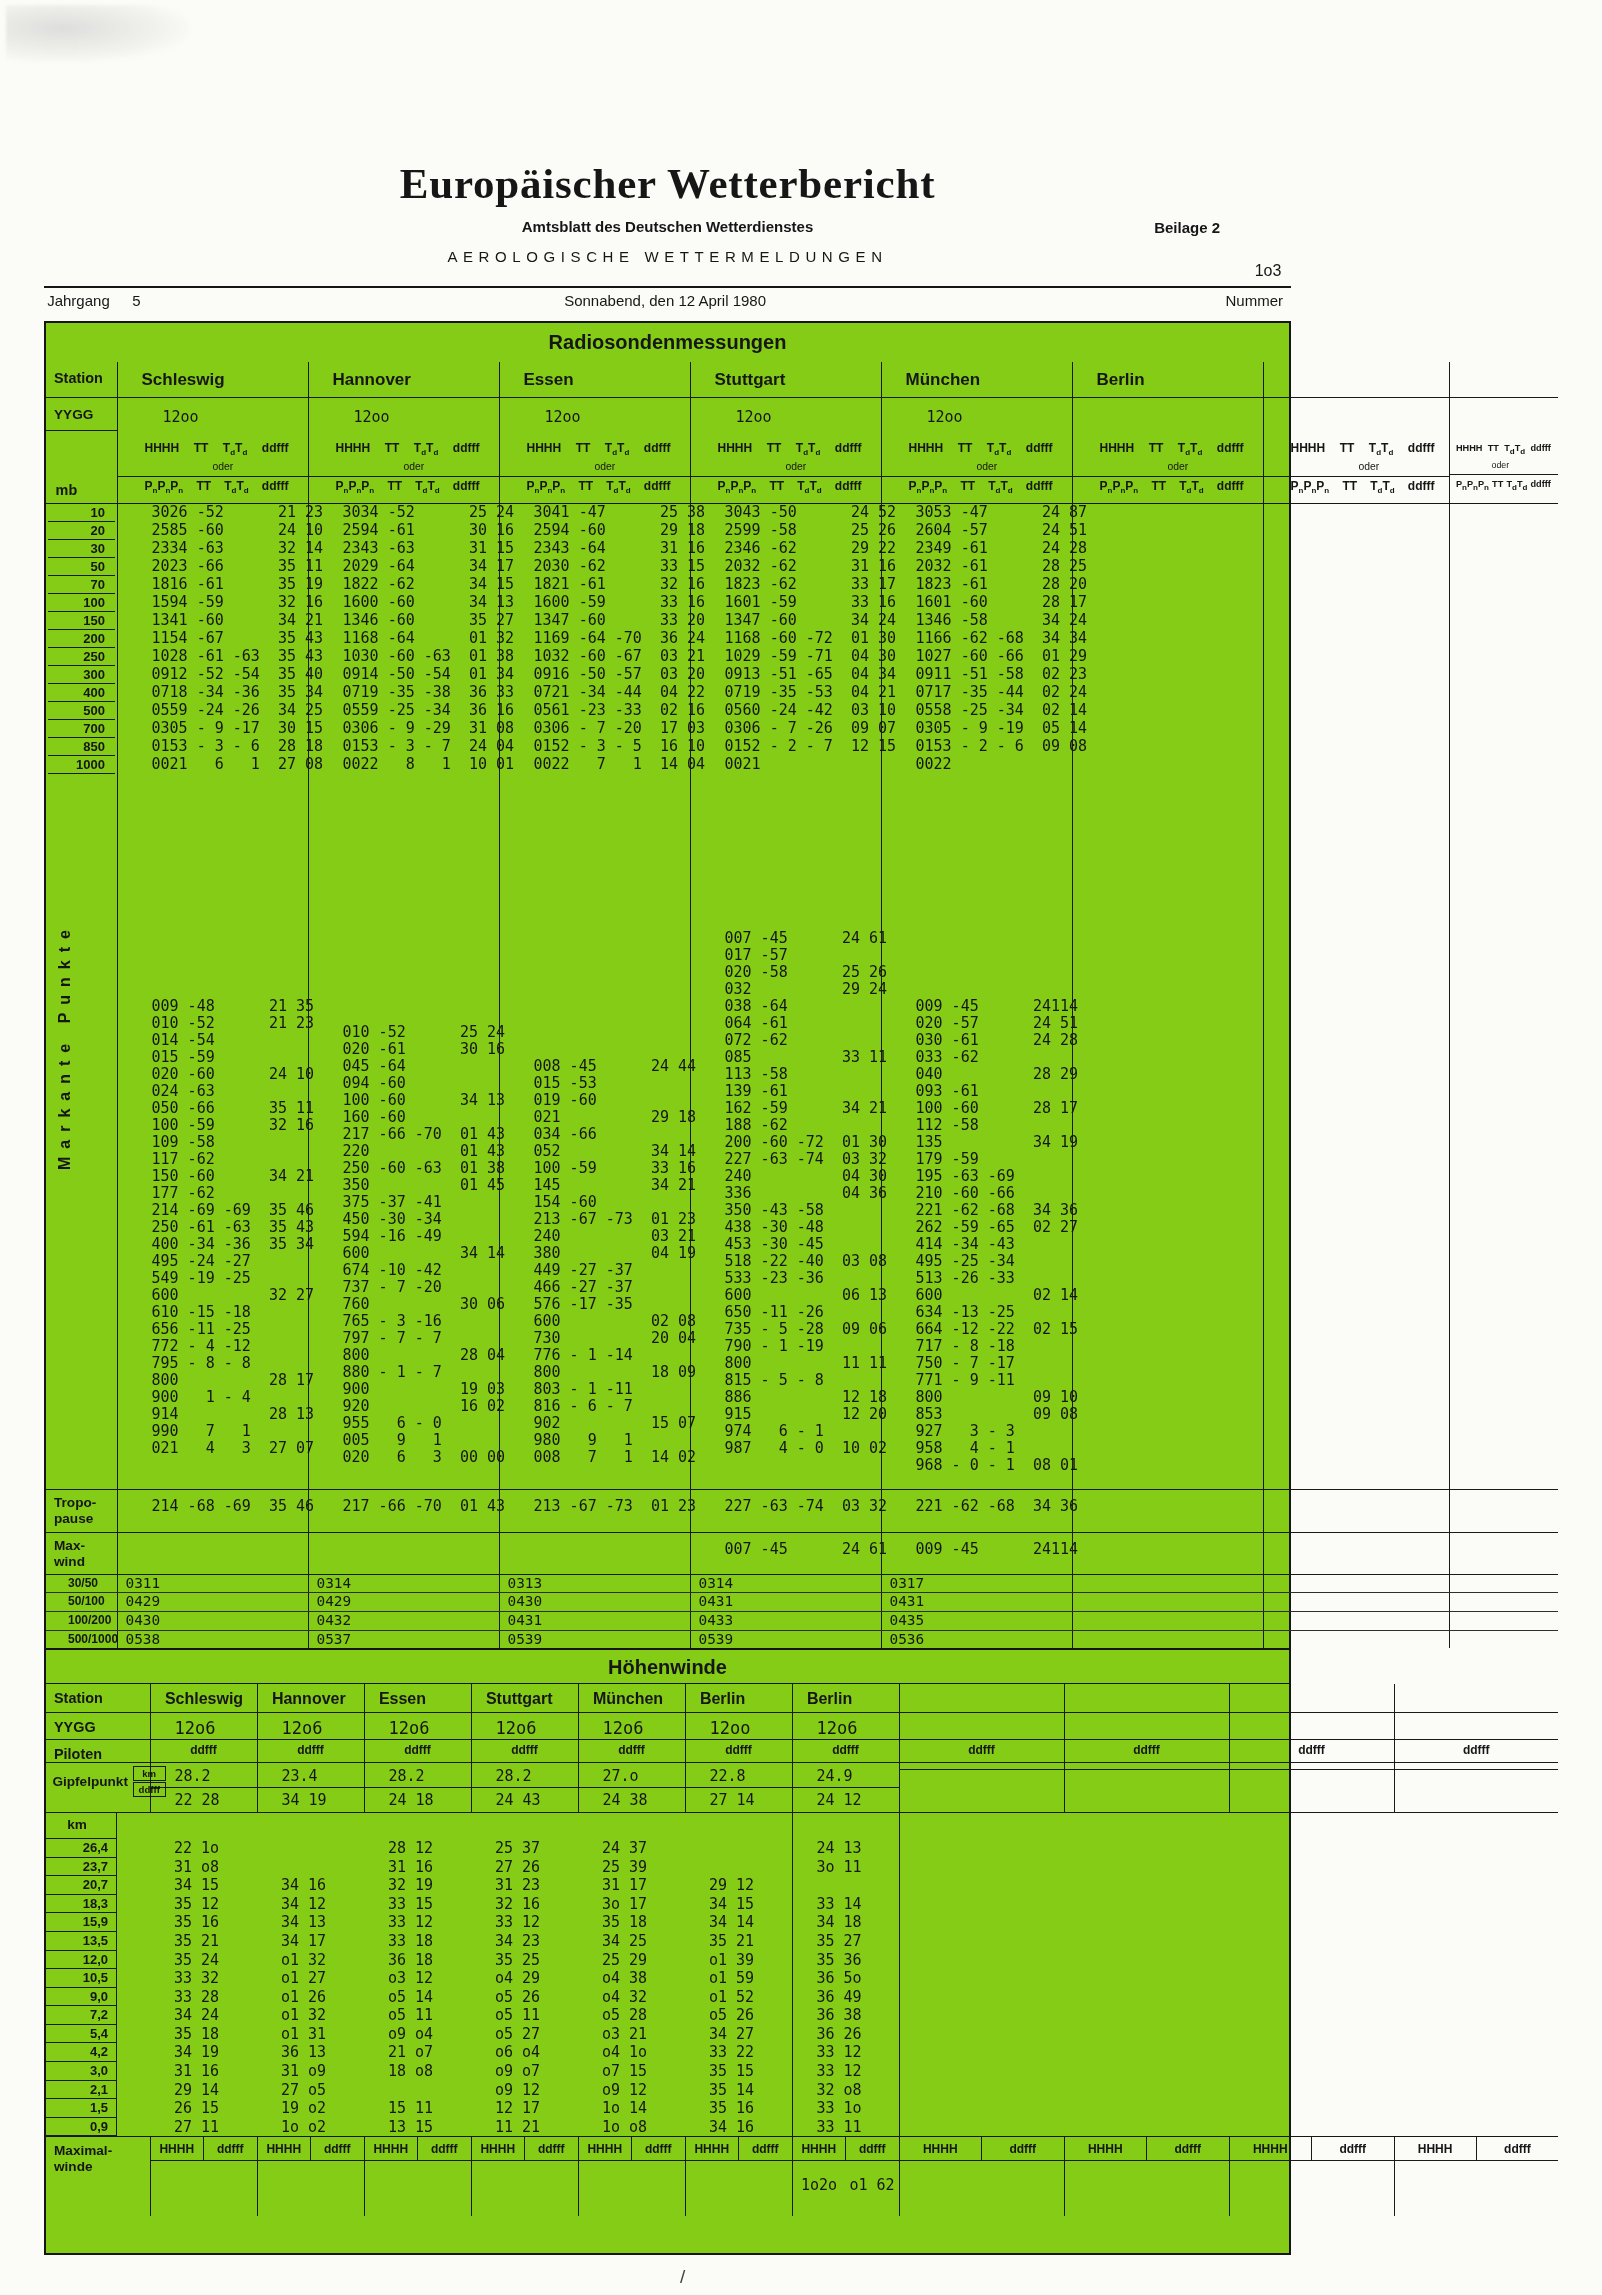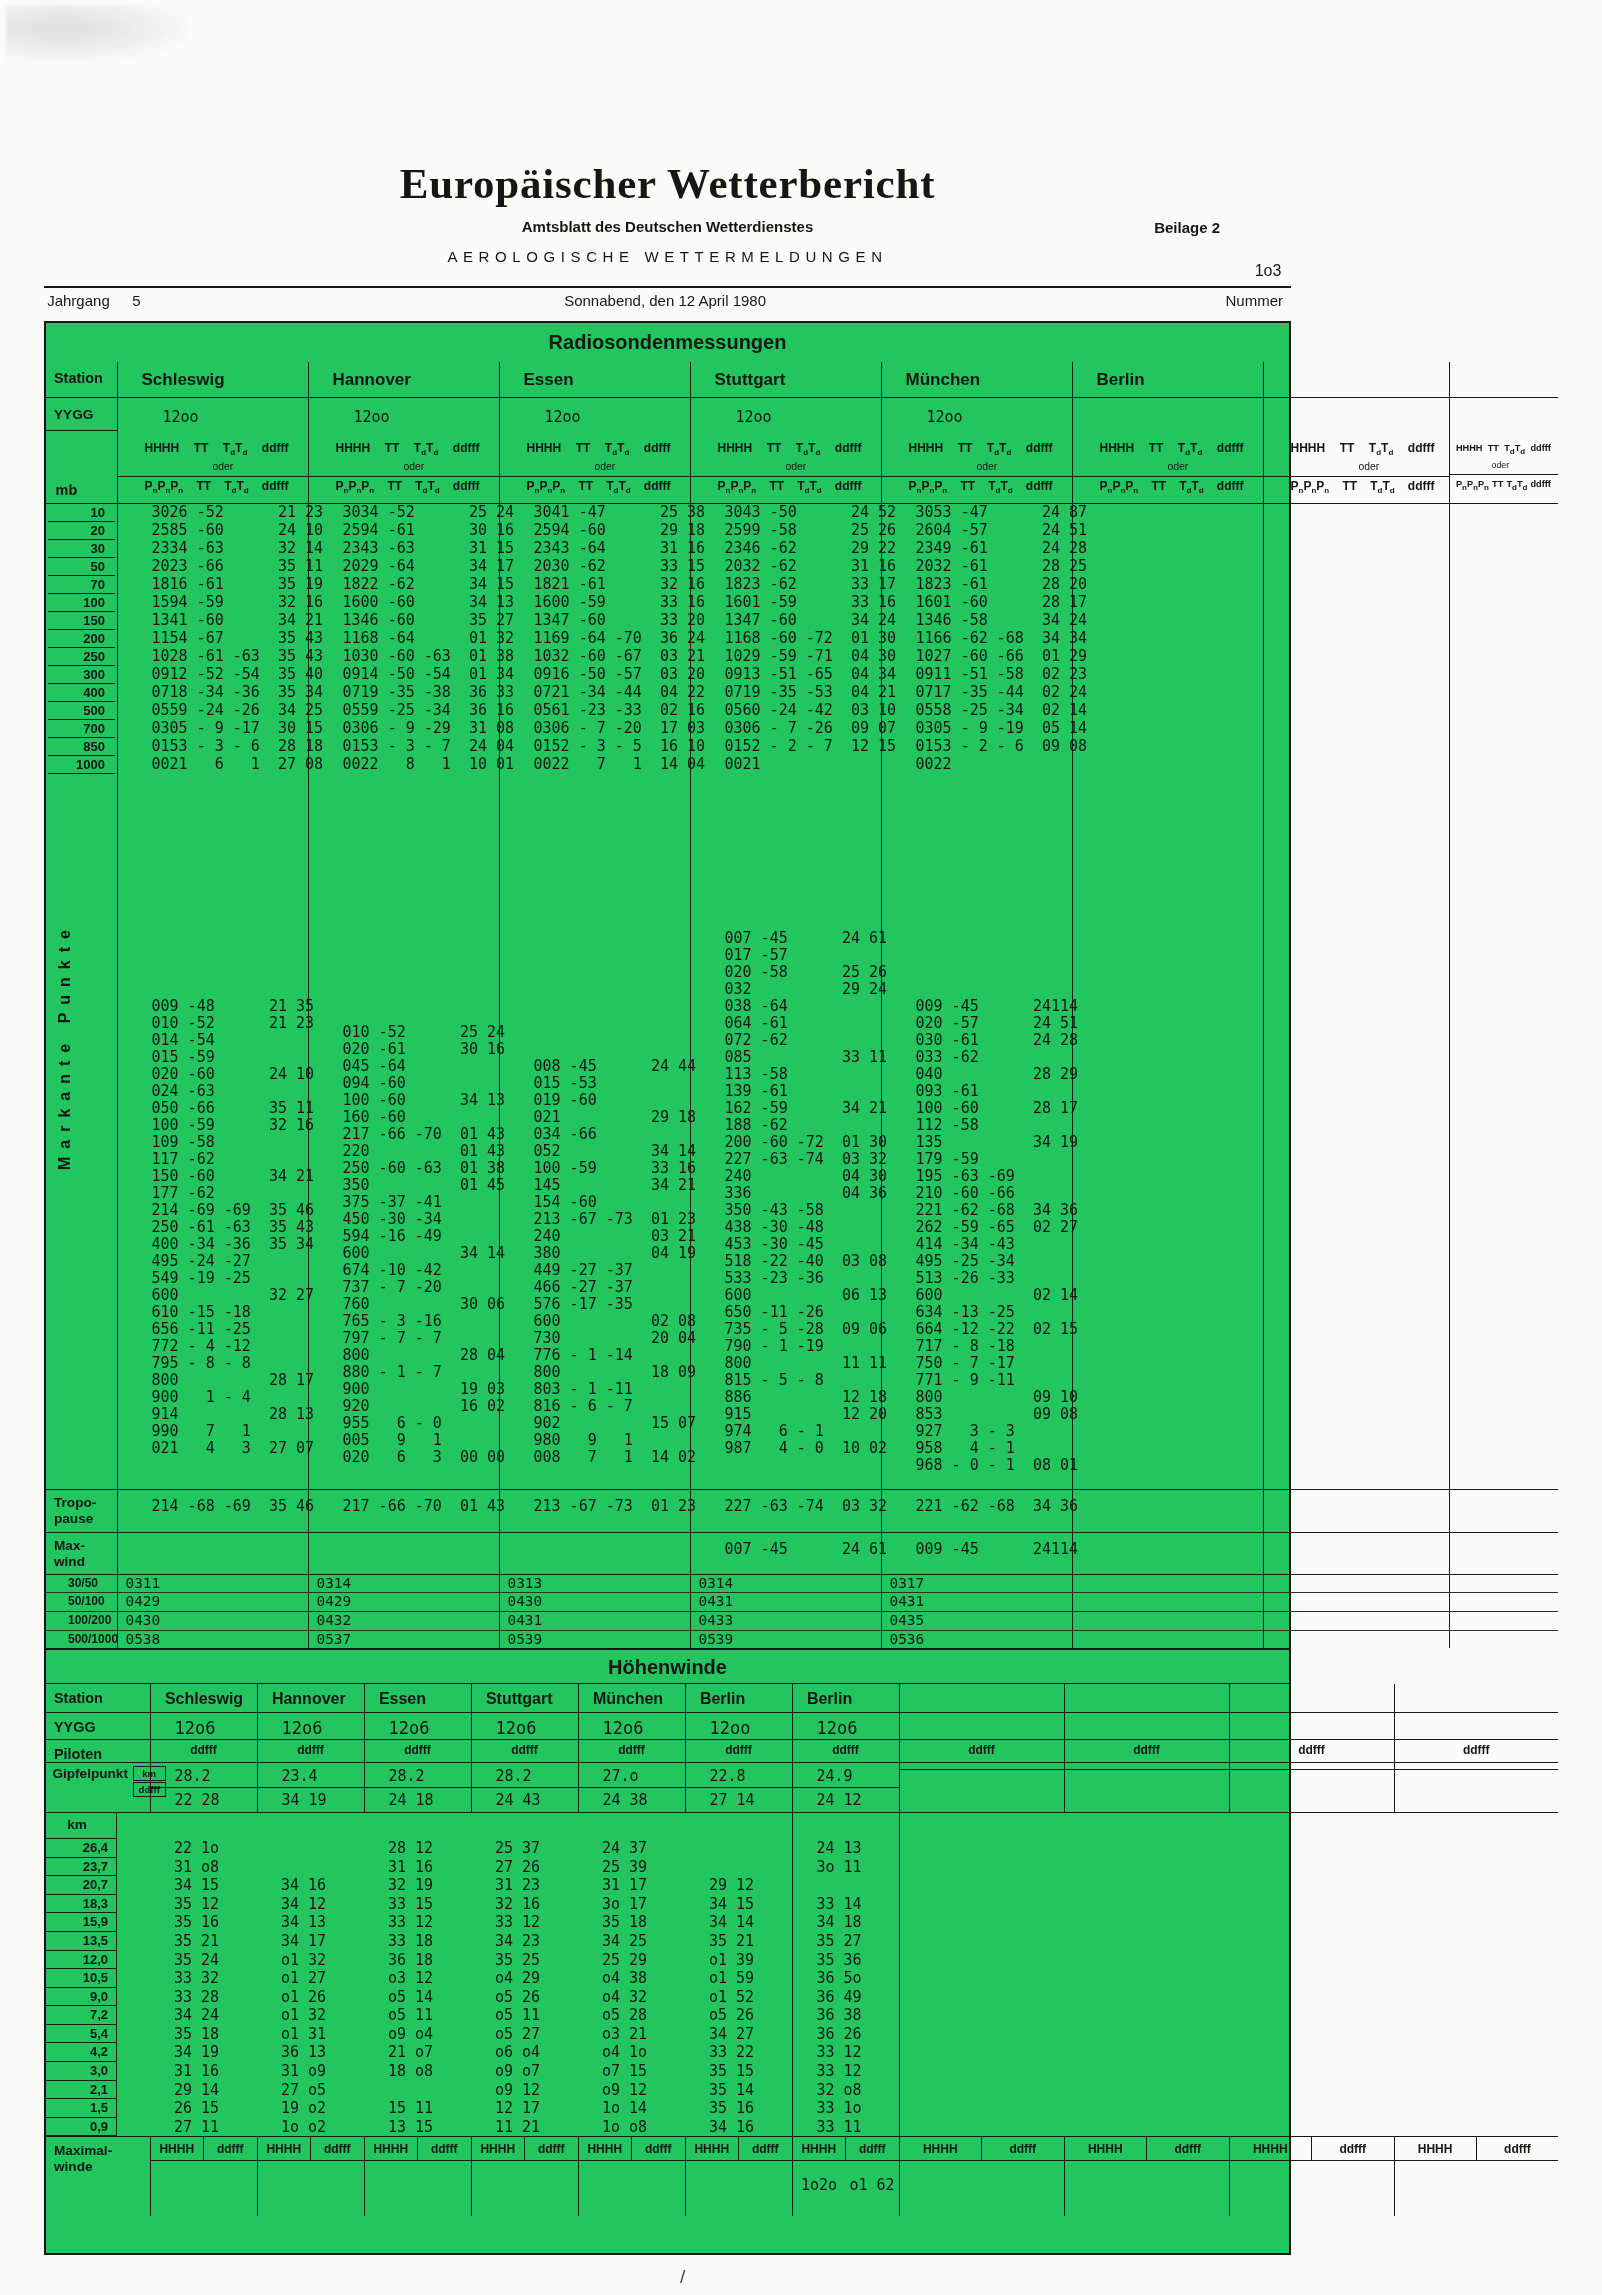--- a/index.html
+++ b/index.html
@@ -11,21 +11,21 @@
   .sub-row{position:relative;text-align:center;margin-top:9.6px}
   .subtitle{font-weight:700;font-size:15px}
   .beilage{position:absolute;right:71px;top:1.6px;font-weight:700;font-size:15px}
   .aero{text-align:center;margin-top:13px;font-size:15px;letter-spacing:5.6px}
   .issue-row{position:relative;display:flex;margin-top:21px;border-top:2px solid #161616;padding-top:4.8px;font-size:15px}
   .ir-left{flex:1;text-align:left;padding-left:3.2px}
   .jg-val{margin-left:22.4px}
   .ir-center{flex:2;text-align:center}
   .ir-right{flex:1;text-align:right;position:relative;padding-right:8px}
   .num-val{position:absolute;top:-30px;right:9.6px;font-size:16px}
-  .outer{position:relative;margin-top:11.2px;border:2.4px solid #161616;background:#22c55e}
+  .outer{position:relative;margin-top:11.2px;border:2.4px solid #161616;background:#84cc16}
   .rs-title{text-align:center;font-weight:700;font-size:20px;padding:8.8px 0 8px}
   table.rs,table.hw{width:100%;border-collapse:collapse;table-layout:fixed}
   td{vertical-align:top;padding:0}
   .mono{font-family:"DejaVu Sans Mono",monospace}
   .bl{border-left:1.3px solid #1a1a1a}
   
   .hrow td{border-bottom:1.5px solid #1a1a1a}
   .lab-txt{font-weight:700;font-size:14.4px;padding:8px 0 0 8px}
   .st{font-weight:700;font-size:17px;padding:8px 0 6.4px 24px}
   .yrow td{height:34px}
@@ -62,21 +62,21 @@
   
   .hw-title{border-top:2.1px solid #161616;border-bottom:1.8px solid #161616;text-align:center;font-weight:700;font-size:20px;padding:5.6px 0 4.8px}
   .hw-hrow td{border-bottom:1.4px solid #1a1a1a}
   .hw-lab-txt{font-weight:700;font-size:14.4px;padding:5.6px 0 0 8px}
   .hw-st{font-weight:700;font-size:16px;padding:5.6px 0 4px 14.4px}
   .hw-yrow td{height:27px;border-bottom:1.2px solid #1a1a1a}
   .hw-yv{font-size:17px;padding:4.8px 0 0 24px;white-space:pre}
   .hw-prow td{height:22.4px;border-bottom:1.2px solid #1a1a1a}
   .hw-dd{font-weight:700;font-size:12px;text-align:center;padding-top:3.2px}
   .hw-grow td{border-bottom:1.4px solid #1a1a1a}
-  .gp-wrap{display:flex;align-items:flex-start;padding:3.2px 3.2px 3.2px 6.4px;gap:4.8px}
+  .gp-wrap{display:flex;align-items:center;padding:3.2px 3.2px 3.2px 6.4px;gap:4.8px}
   .gp-name{font-weight:700;font-size:13.6px;flex:1}
   .gp-minis{display:flex;flex-direction:column;gap:1.6px;margin-right:1.6px}
   .gp-mini{border:1.1px solid #1a1a1a;font-weight:700;font-size:9.6px;padding:0 4.8px;text-align:center;line-height:13px}
   .gk{font-size:15px;padding:4px 0 2.4px 24px;border-bottom:1.1px solid #1a1a1a;white-space:pre}
   .gd{font-size:15px;padding:3.2px 0 3.2px 24px;white-space:pre}
   .hw-kmh td{height:26px}
   .alt-wrap{width:71px;border-right:1.3px solid #1a1a1a;height:100%}
   .alt-box{text-align:right;padding-right:8px;border-bottom:1.1px solid #1a1a1a;font-weight:700;font-size:13px;line-height:17.6px;height:100%}
   .kmh{text-align:center;font-size:13.6px;line-height:23px}
   .hw-alt td{height:18px}

